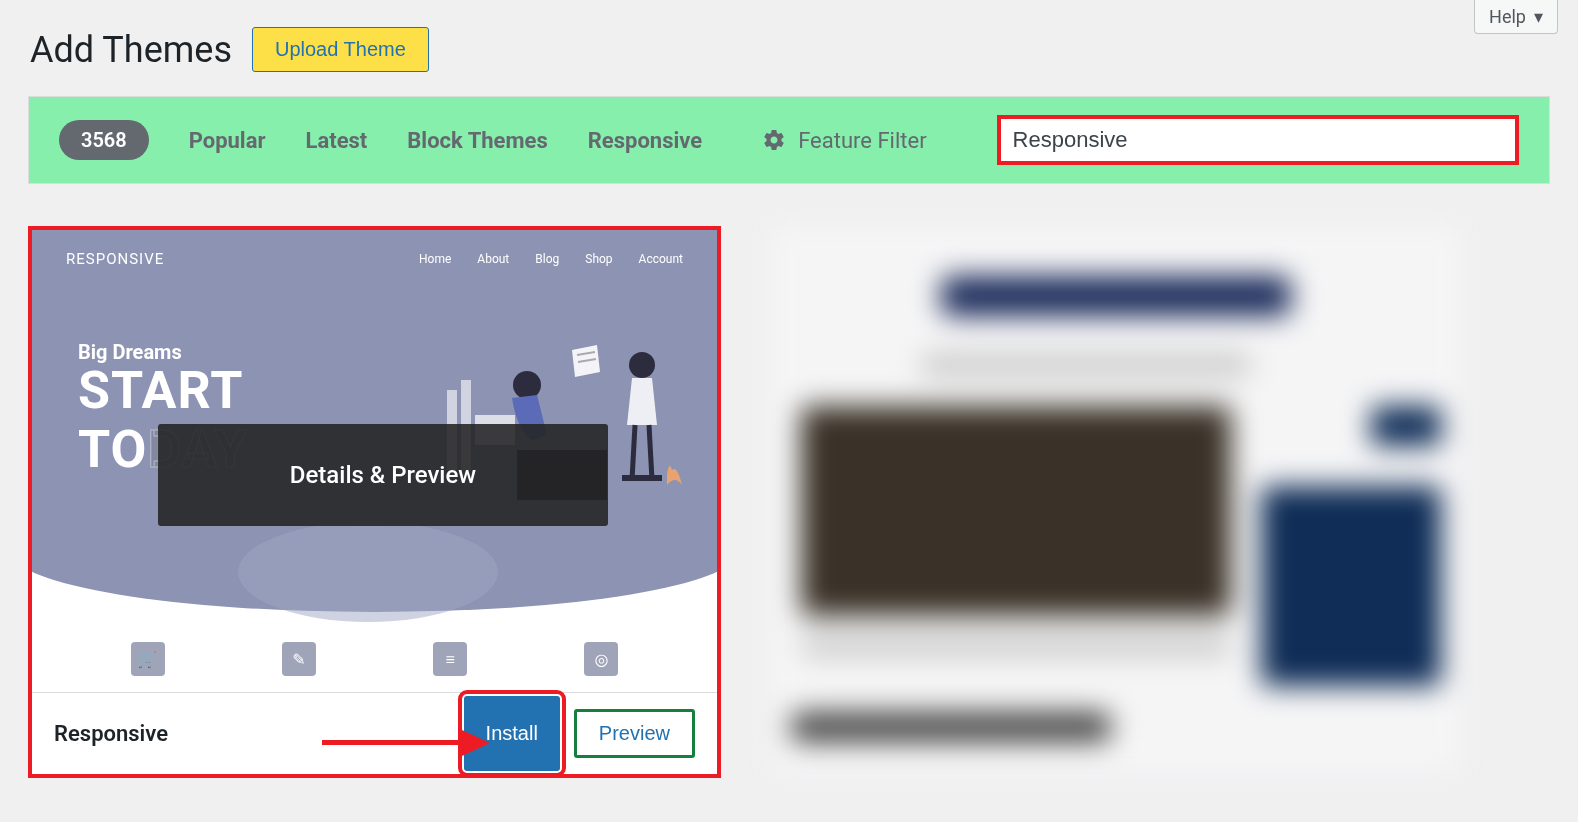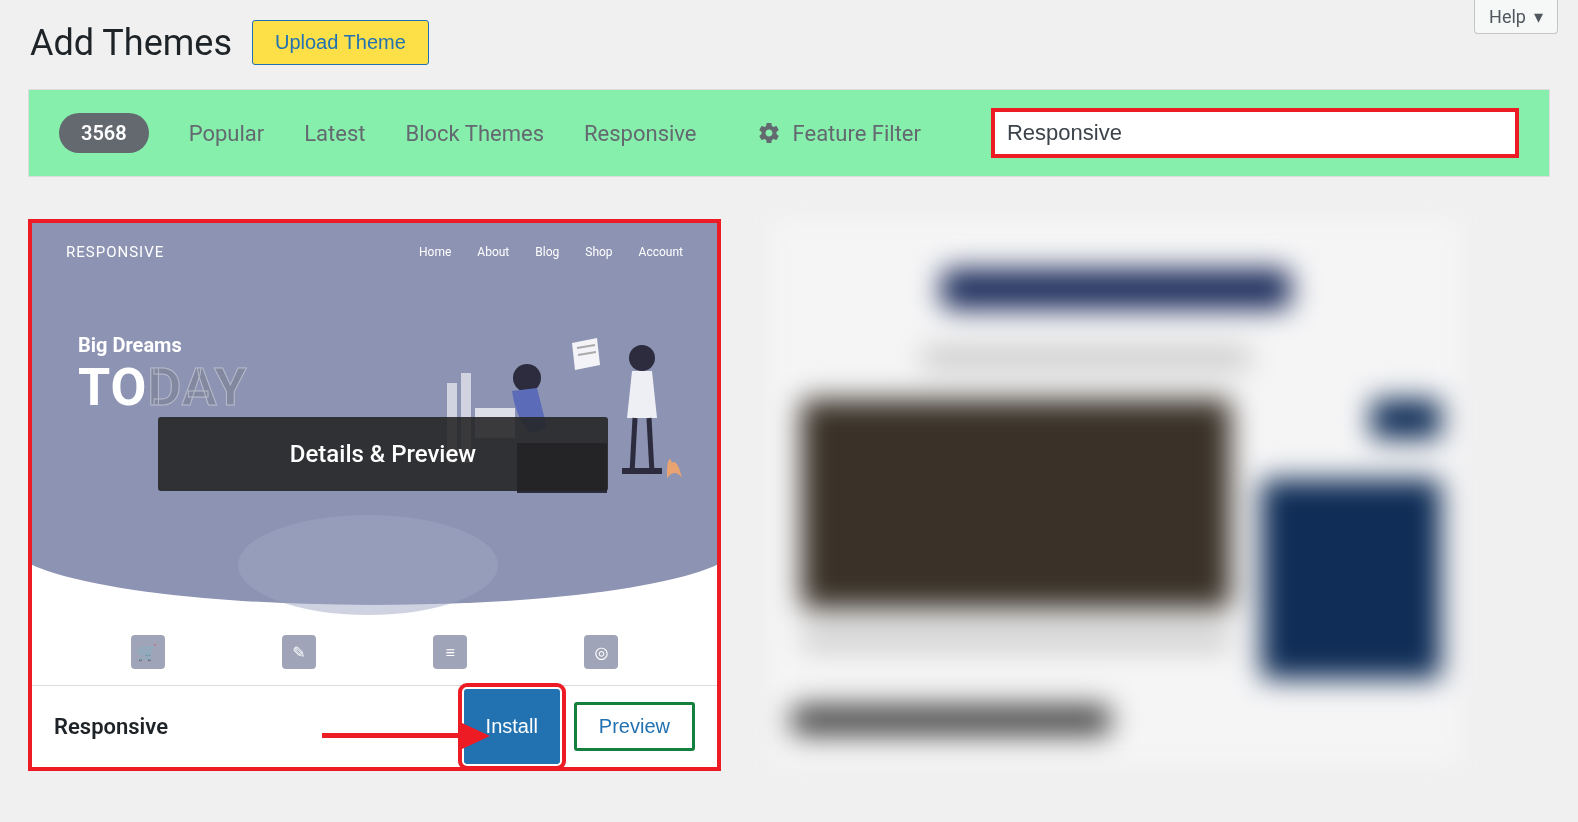--- a/index.html
+++ b/index.html
@@ -23,21 +23,21 @@
     font-size: 18px;
     color: #50575e;
     display: flex;
     align-items: flex-end;
     gap: 8px;
   }
   .header-row {
     display: flex;
     align-items: center;
     gap: 20px;
-    padding: 20px 30px 24px;
+    padding: 27px 30px 24px;
   }
   .page-title {
     font-size: 36px;
     font-weight: 400;
     color: #1d2327;
   }
   .upload-btn {
     border: 1px solid #2271b1;
     color: #2271b1;
     background: #fde047;
@@ -60,20 +60,21 @@
     color: #fff;
     border-radius: 30px;
     padding: 8px 22px;
     font-size: 20px;
     font-weight: 600;
   }
   .filter-link {
     color: #646970;
     font-size: 22px;
     cursor: pointer;
+    font-weight: bold;
   }
   .feature-filter {
     display: flex;
     align-items: center;
     gap: 12px;
     color: #646970;
     font-size: 22px;
     cursor: pointer;
     margin-left: 20px;
   }
@@ -194,21 +195,21 @@
     border-radius: 4px;
     display: flex;
     align-items: center;
     justify-content: center;
     color: #fff;
     font-size: 16px;
   }
   .details-overlay {
     position: absolute;
     top: 194px; left: 126px;
-    width: 450px; height: 74px;
+    width: 450px; height: 102px;
     background: rgba(35,35,35,0.88);
     color: #fff;
     display: flex;
     align-items: center;
     justify-content: center;
     font-size: 24px;
     font-weight: 500;
     border-radius: 3px;
   }
   .theme-footer {
@@ -363,20 +364,21 @@
         <span class="mock-links">
           <span>Home</span>
           <span>About</span>
           <span>Blog</span>
           <span>Shop</span>
           <span>Account</span>
         </span>
       </div>
       <div class="mock-hero">
         <div class="mock-sub">Big Dreams</div>
+        <div class="mock-title">START</div>
         <div><span class="mock-title">TO</span><span class="mock-title2">DAY</span></div>
         <div class="mock-btn">Launch a Website</div>
       </div>
       <svg class="mock-illustration" viewBox="0 0 280 180">
         <rect x="100" y="120" width="90" height="50" fill="#2c2c3e"></rect>
         <rect x="30" y="60" width="10" height="80" fill="#fff" opacity="0.6"></rect>
         <rect x="44" y="50" width="10" height="90" fill="#fff" opacity="0.6"></rect>
         <rect x="58" y="85" width="40" height="30" fill="#fff" opacity="0.7"></rect>
         <circle cx="110" cy="55" r="14" fill="#2c2c3e"></circle>
         <path d="M95 68 Q100 100 115 110 L130 105 L120 65 Z" fill="#5b6bb8"></path>

